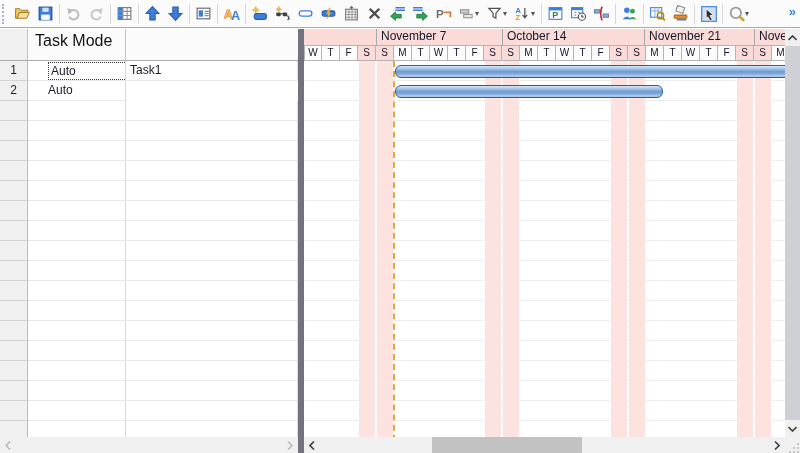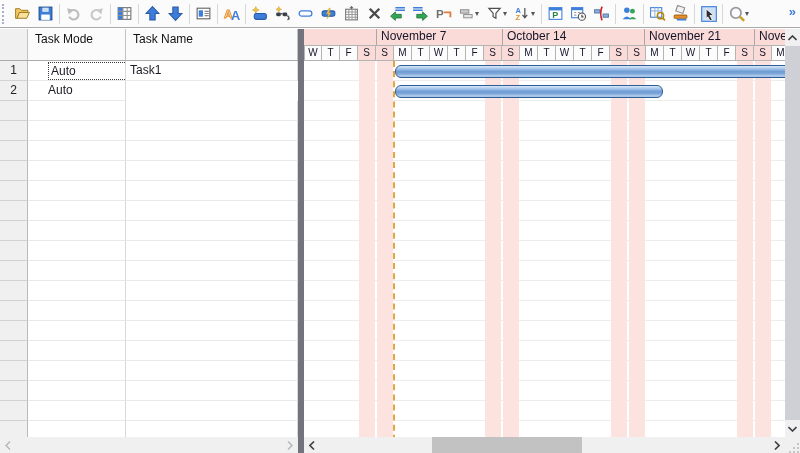--- a/index.html
+++ b/index.html
@@ -8,21 +8,21 @@
   .toolbar{position:absolute;left:0;top:0;width:800px;height:28px;background:#fbfbfb;border-bottom:1px solid #a9a9a9;display:flex;align-items:center;padding-left:1px;box-sizing:border-box;}
   .tb-grip{width:4px;height:20px;border-left:2px dotted #a9b0c8;margin:0 3px 0 1px;}
   .tb-btn{width:23px;height:24px;display:flex;align-items:center;justify-content:center;flex:none;}
   .tb-btn svg{display:block;}
   .tb-sep{width:1px;height:20px;background:#d7d7d7;margin:0 2px;flex:none;}
   .tb-caret{font-size:8px;color:#555;margin-left:-3px;width:8px;flex:none;}
   .tb-overflow{position:absolute;right:4px;top:4px;color:#3d7edb;font-weight:bold;font-size:13px;}
   
   .left-pane{position:absolute;left:0;top:29px;width:298px;height:408px;background:#fff;overflow:hidden;}
   .g-header{display:flex;height:32px;box-sizing:border-box;border-bottom:1px solid #ababab;background:#fbfbfb;}
-  .g-h-cell{box-sizing:border-box;border-right:1px solid #c3c3c3;padding:3px 0 0 7px;font-size:12px;color:#111;}
+  .g-h-cell{box-sizing:border-box;border-right:1px solid #c3c3c3;padding:3px 0 0 7px;font-size:16px;color:#111;}
   .g-h-num{width:28px;background:#f0f0f0;padding:0;}
   .g-h-mode{width:98px;}
   .g-h-name{width:172px;}
   .t-row{display:flex;height:20px;box-sizing:border-box;}
   .cell{box-sizing:border-box;border-right:1px solid #d9d9d9;border-bottom:1px solid #e9e9e9;overflow:hidden;white-space:nowrap;}
   .cell-num{width:28px;background:#f0f0f0;border-right:1px solid #b9b9b9;border-bottom:1px solid #d2d2d2;text-align:center;line-height:19px;color:#222;}
   .cell-mode{width:98px;padding-left:20px;line-height:19px;}
   .cell-name{width:172px;padding-left:4px;line-height:19px;}
   .combo{display:flex;height:18px;margin:1px 0 0 0;}
   .combo-text{flex:1;outline:1px dotted #3a3a3a;outline-offset:-1px;line-height:18px;padding-left:3px;}
@@ -339,21 +339,20 @@
       </div>
     <span class="tb-caret">▾</span>
 
     <div class="tb-overflow">»</div>
   </div>
 
   <div class="left-pane">
     <div class="g-header">
       <div class="g-h-cell g-h-num"></div>
       <div class="g-h-cell g-h-mode">Task Mode</div>
-      <div class="g-h-cell g-h-name">Task Name</div>
     </div>
     <div>
         <div class="t-row">
           <div class="cell cell-num">1</div>
           <div class="cell cell-mode">
             <div class="combo" style="width: 96px;">
               <div class="combo-text">Auto</div>
               <div class="combo-btn">
                 <svg width="8" height="5" viewBox="0 0 8 5">
                   <path d="M0.5 0.5 L4 4 L7.5 0.5" fill="none" stroke="#50565e" stroke-width="1.3"></path>

